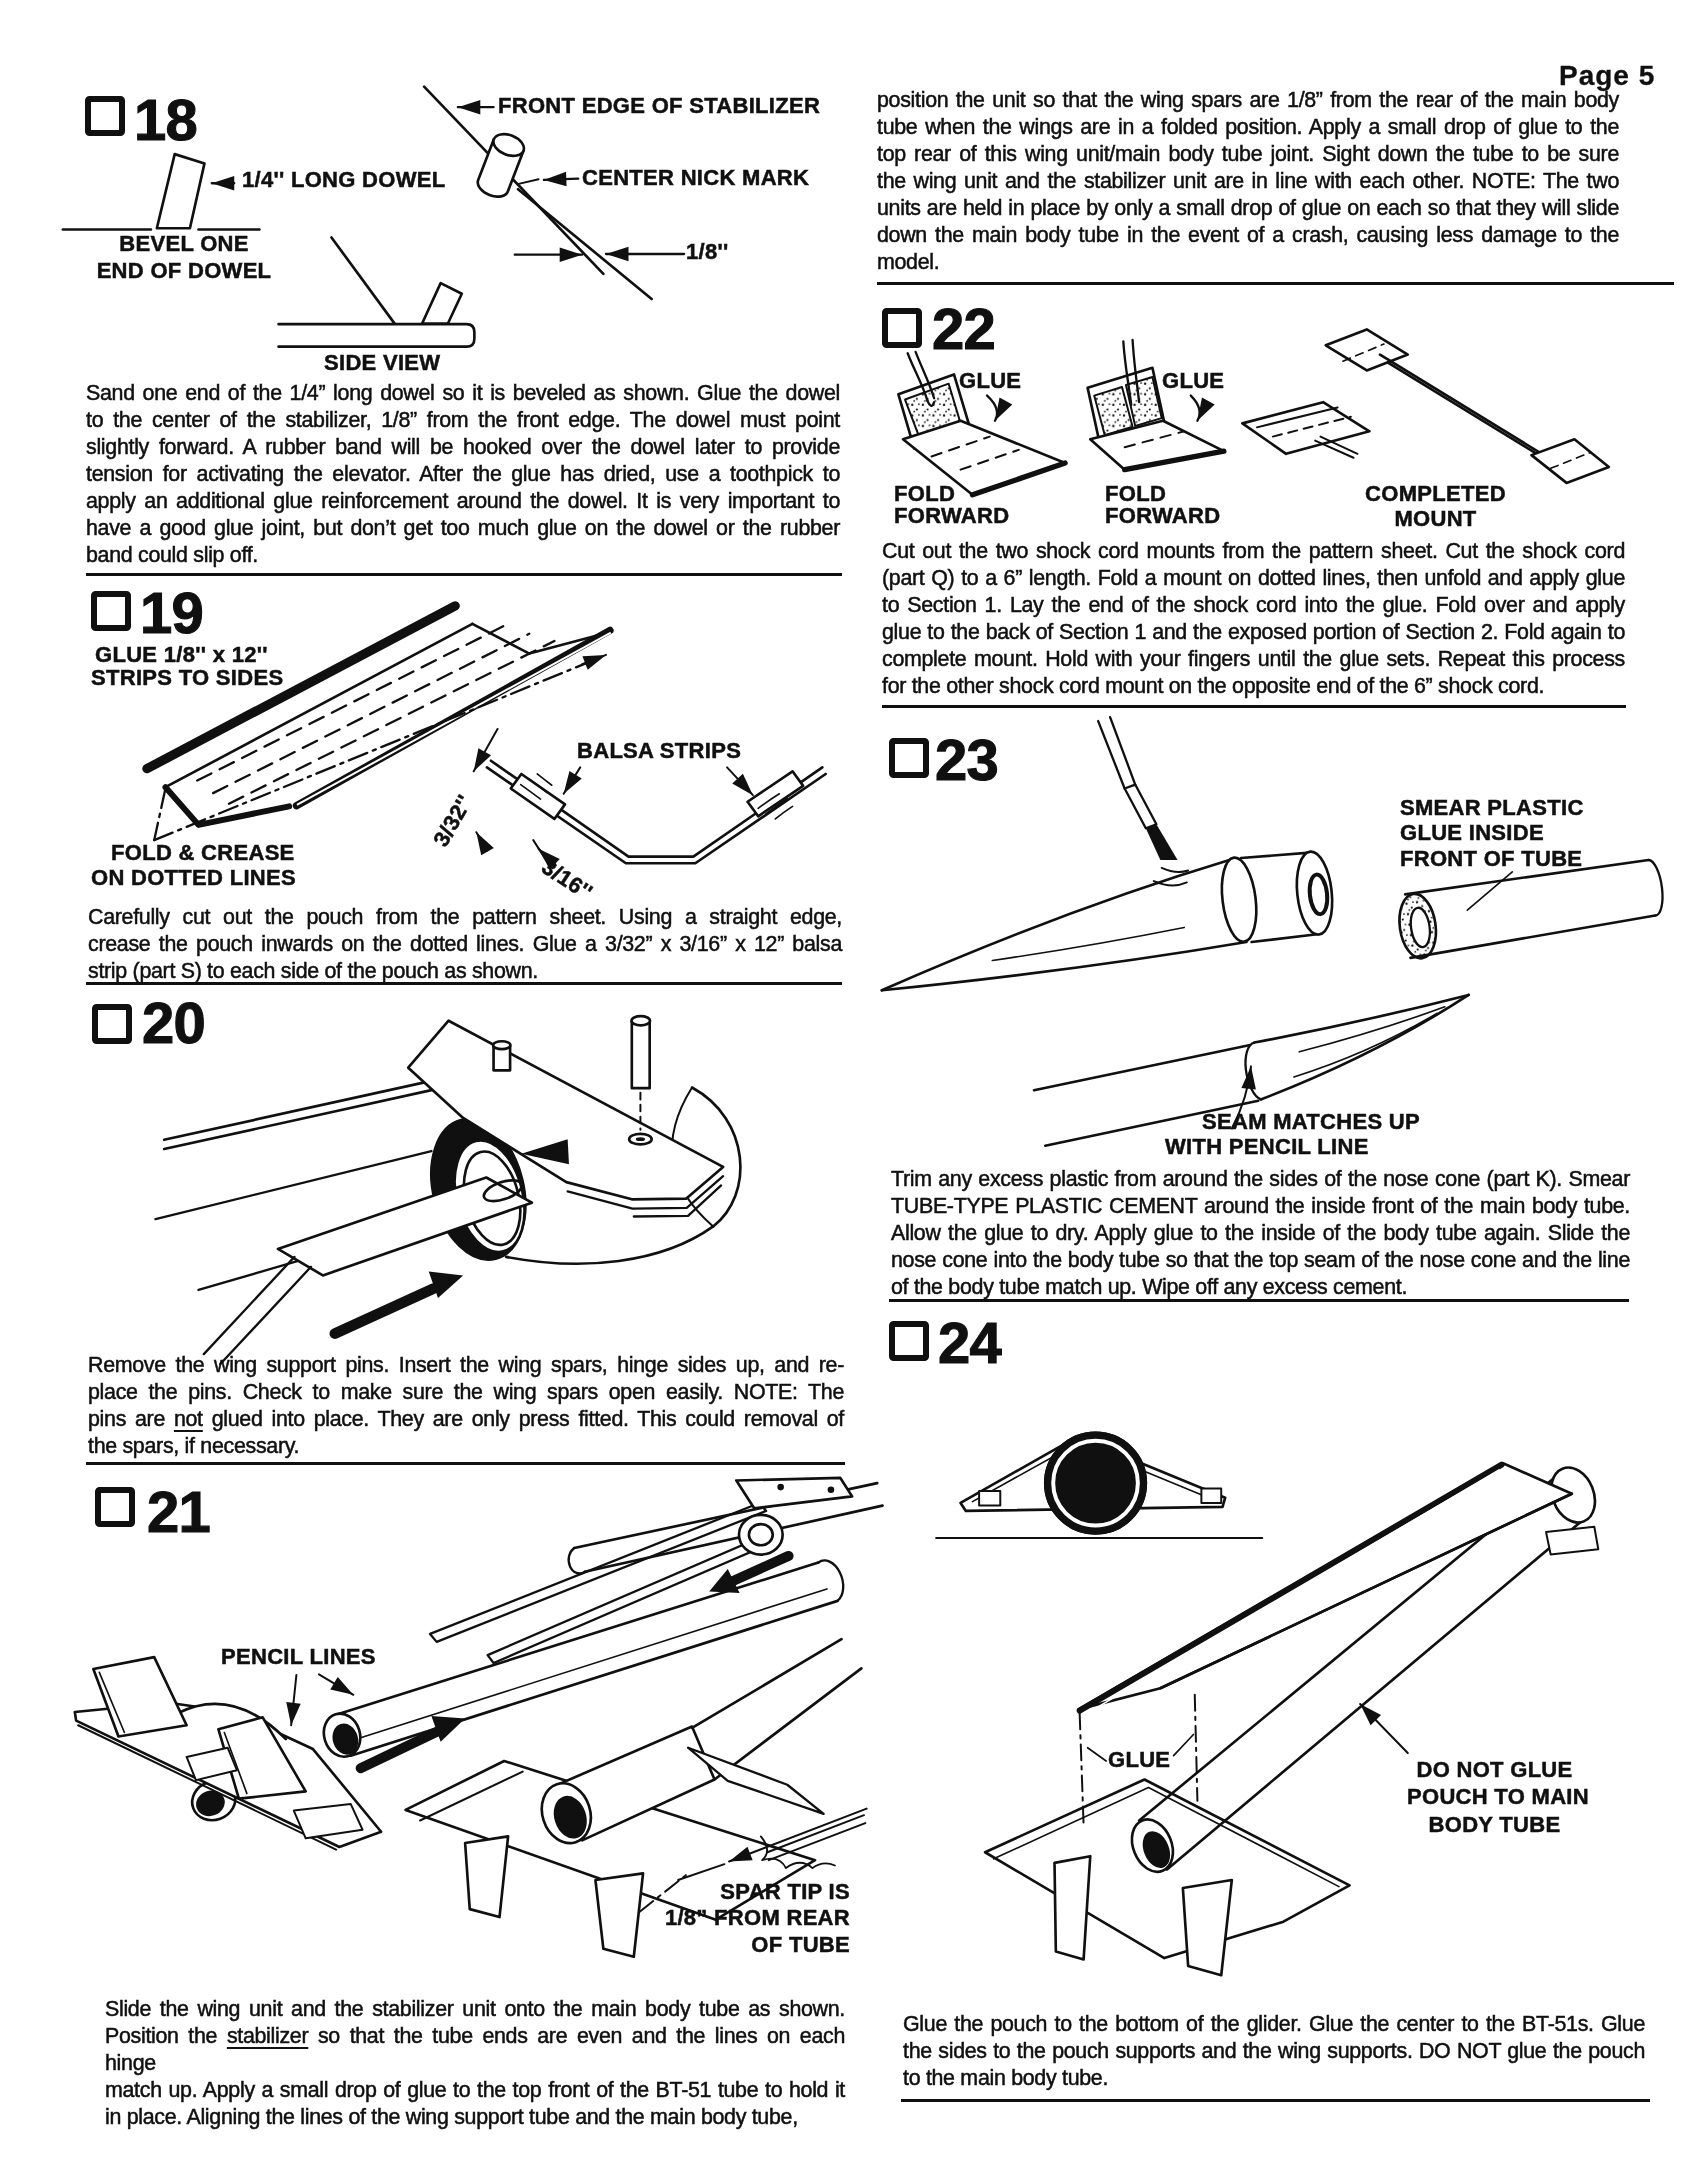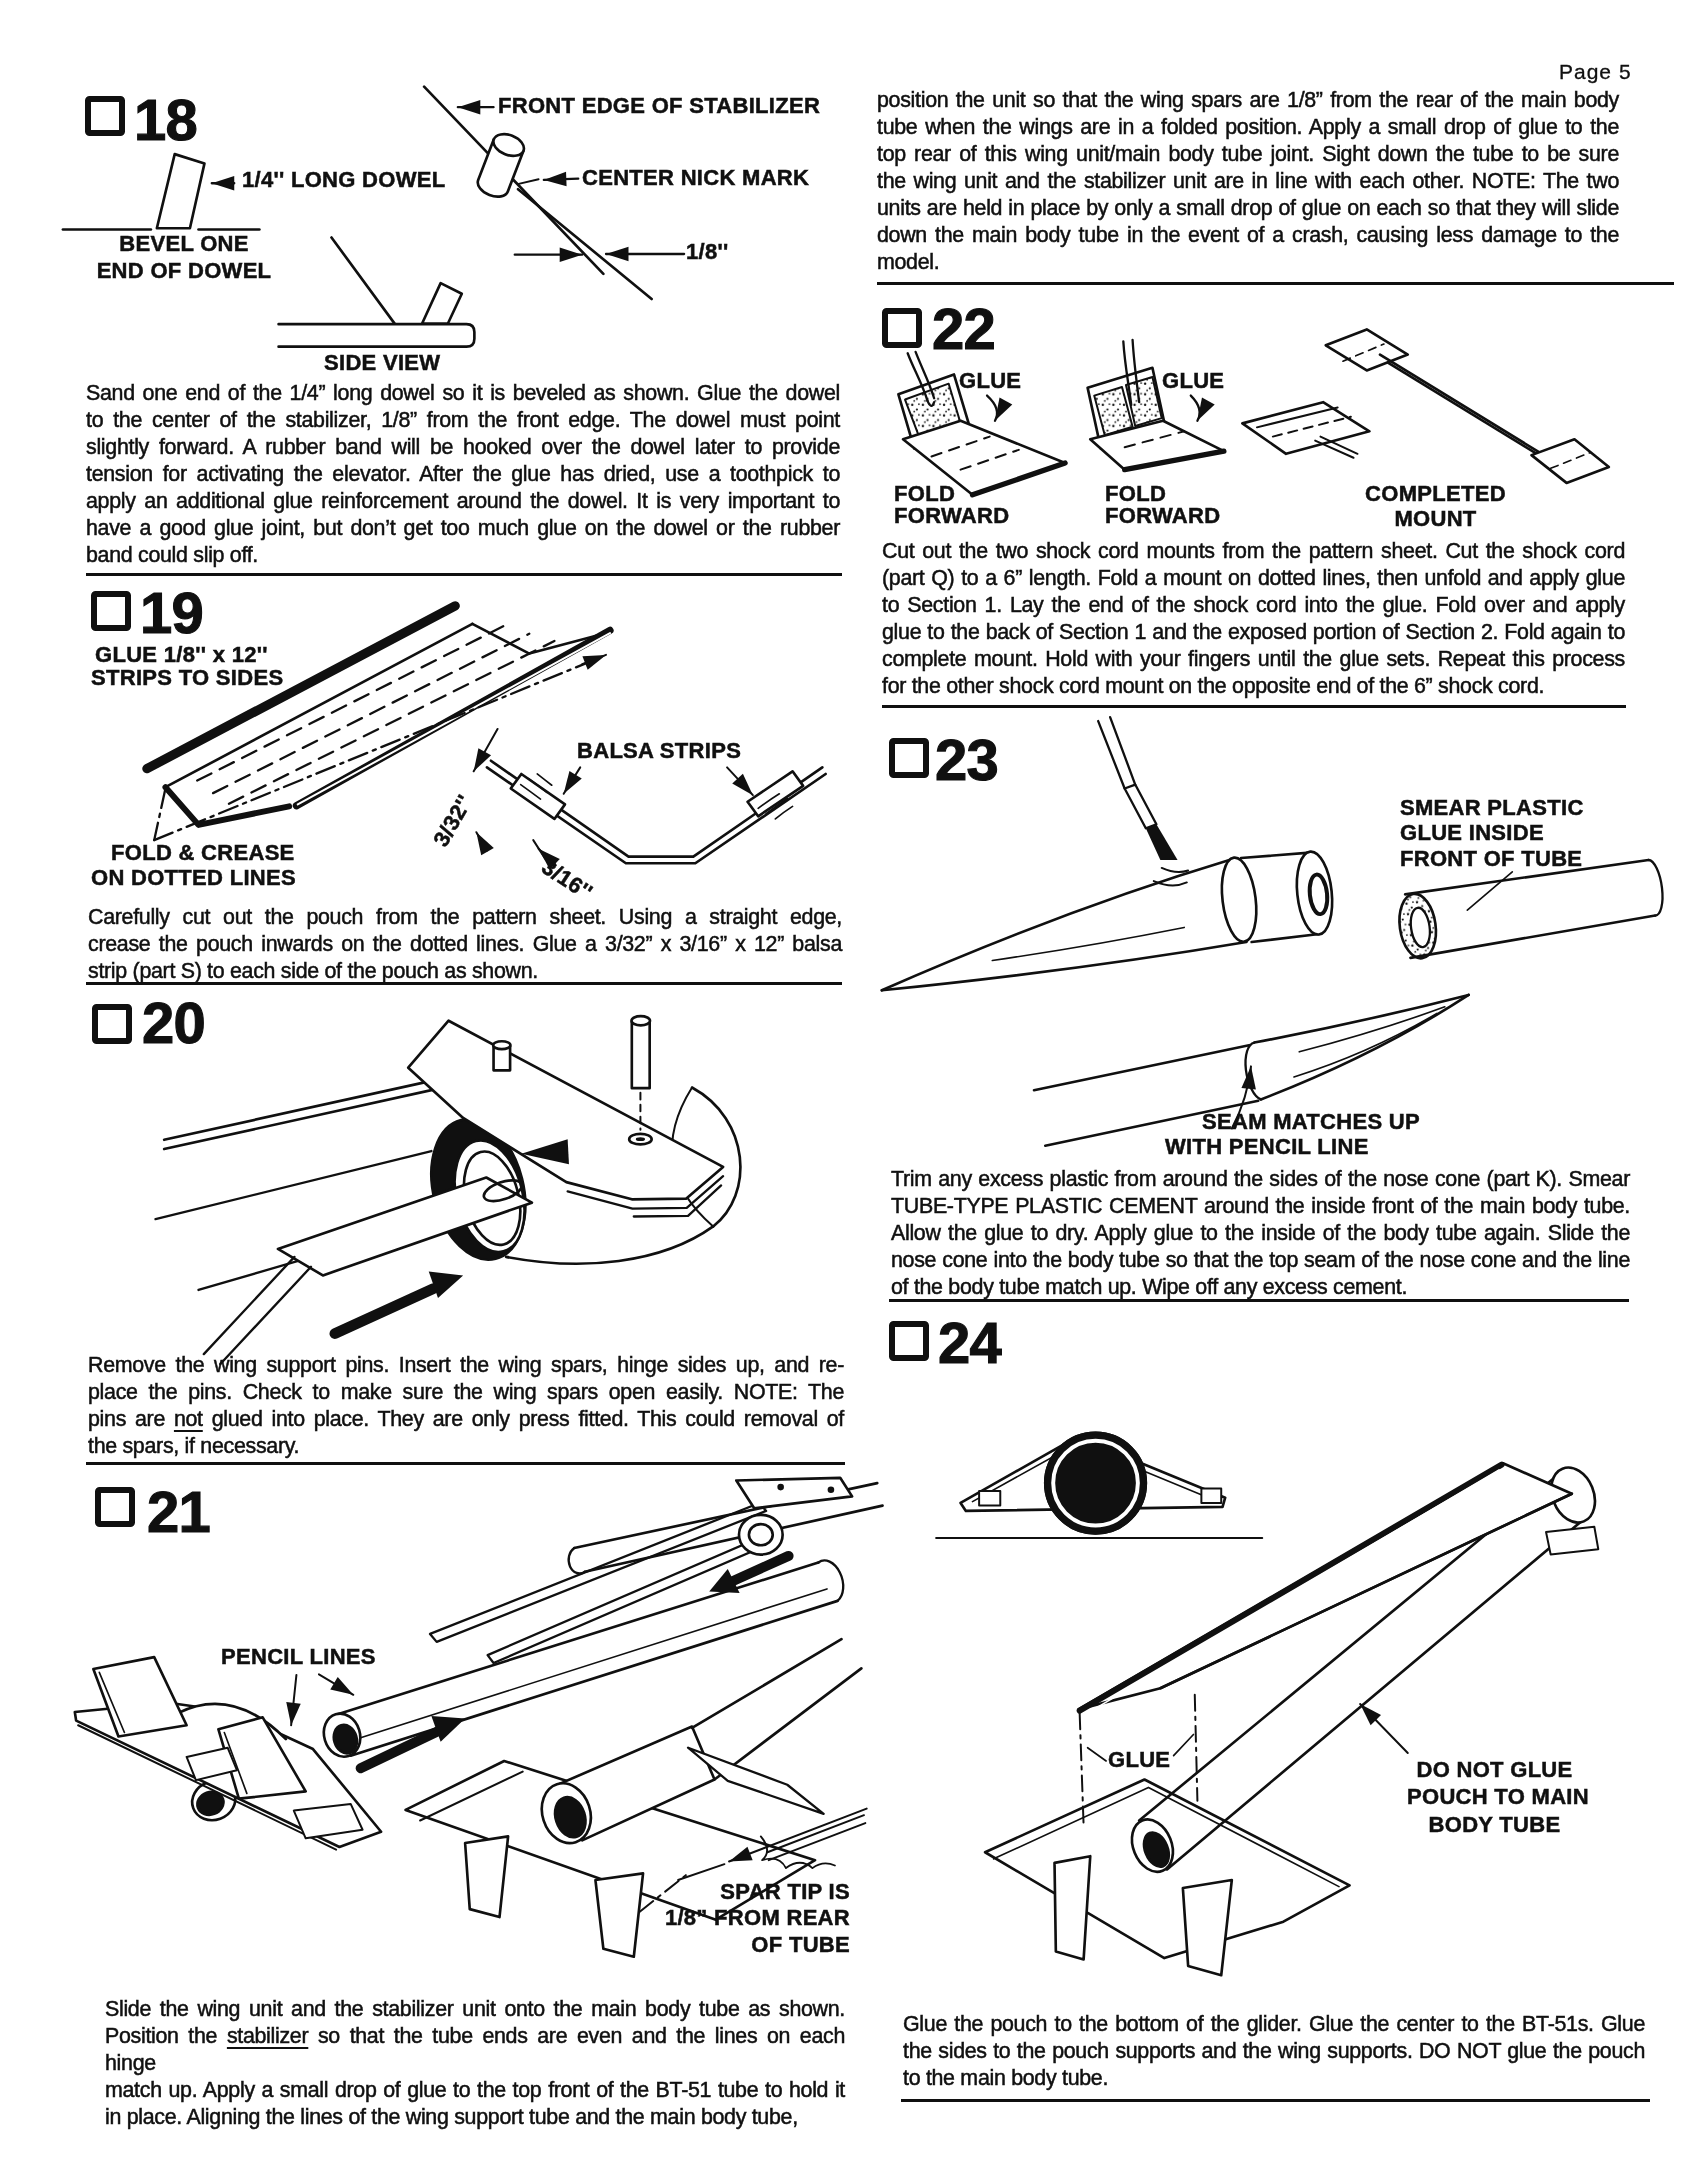--- a/index.html
+++ b/index.html
@@ -20,21 +20,21 @@
   .lbl.rgt{text-align:right;}
   .stepnum{
     position:absolute;font-weight:bold;font-size:58px;line-height:58px;letter-spacing:-0.7px;
     -webkit-text-stroke:1.1px #101010;
   }
   .cb{
     position:absolute;border:6px solid #101010;border-radius:4.6px;background:#fff;
     width:28px;height:28px;
   }
   .rule{position:absolute;background:#101010;height:3.3px;}
-  .pagelabel{position:absolute;font-size:21px;letter-spacing:1px;-webkit-text-stroke:0.3px #101010;}
+  .pagelabel{position:absolute;font-size:28px;letter-spacing:1px;font-weight:bold;-webkit-text-stroke:0.3px #101010;}
   u{text-underline-offset:4px;text-decoration-thickness:2px;}
 </style>
 </head>
 <body>
 
 <svg class="art" width="1687" height="2183" viewBox="0 0 2550 3300">
   <defs>
     <marker id="ah" orient="auto" markerUnits="userSpaceOnUse" markerWidth="40" markerHeight="28" refX="36" refY="14">
       <path d="M2,3 L36,14 L2,25 Z" fill="#101010"></path>
     </marker>

